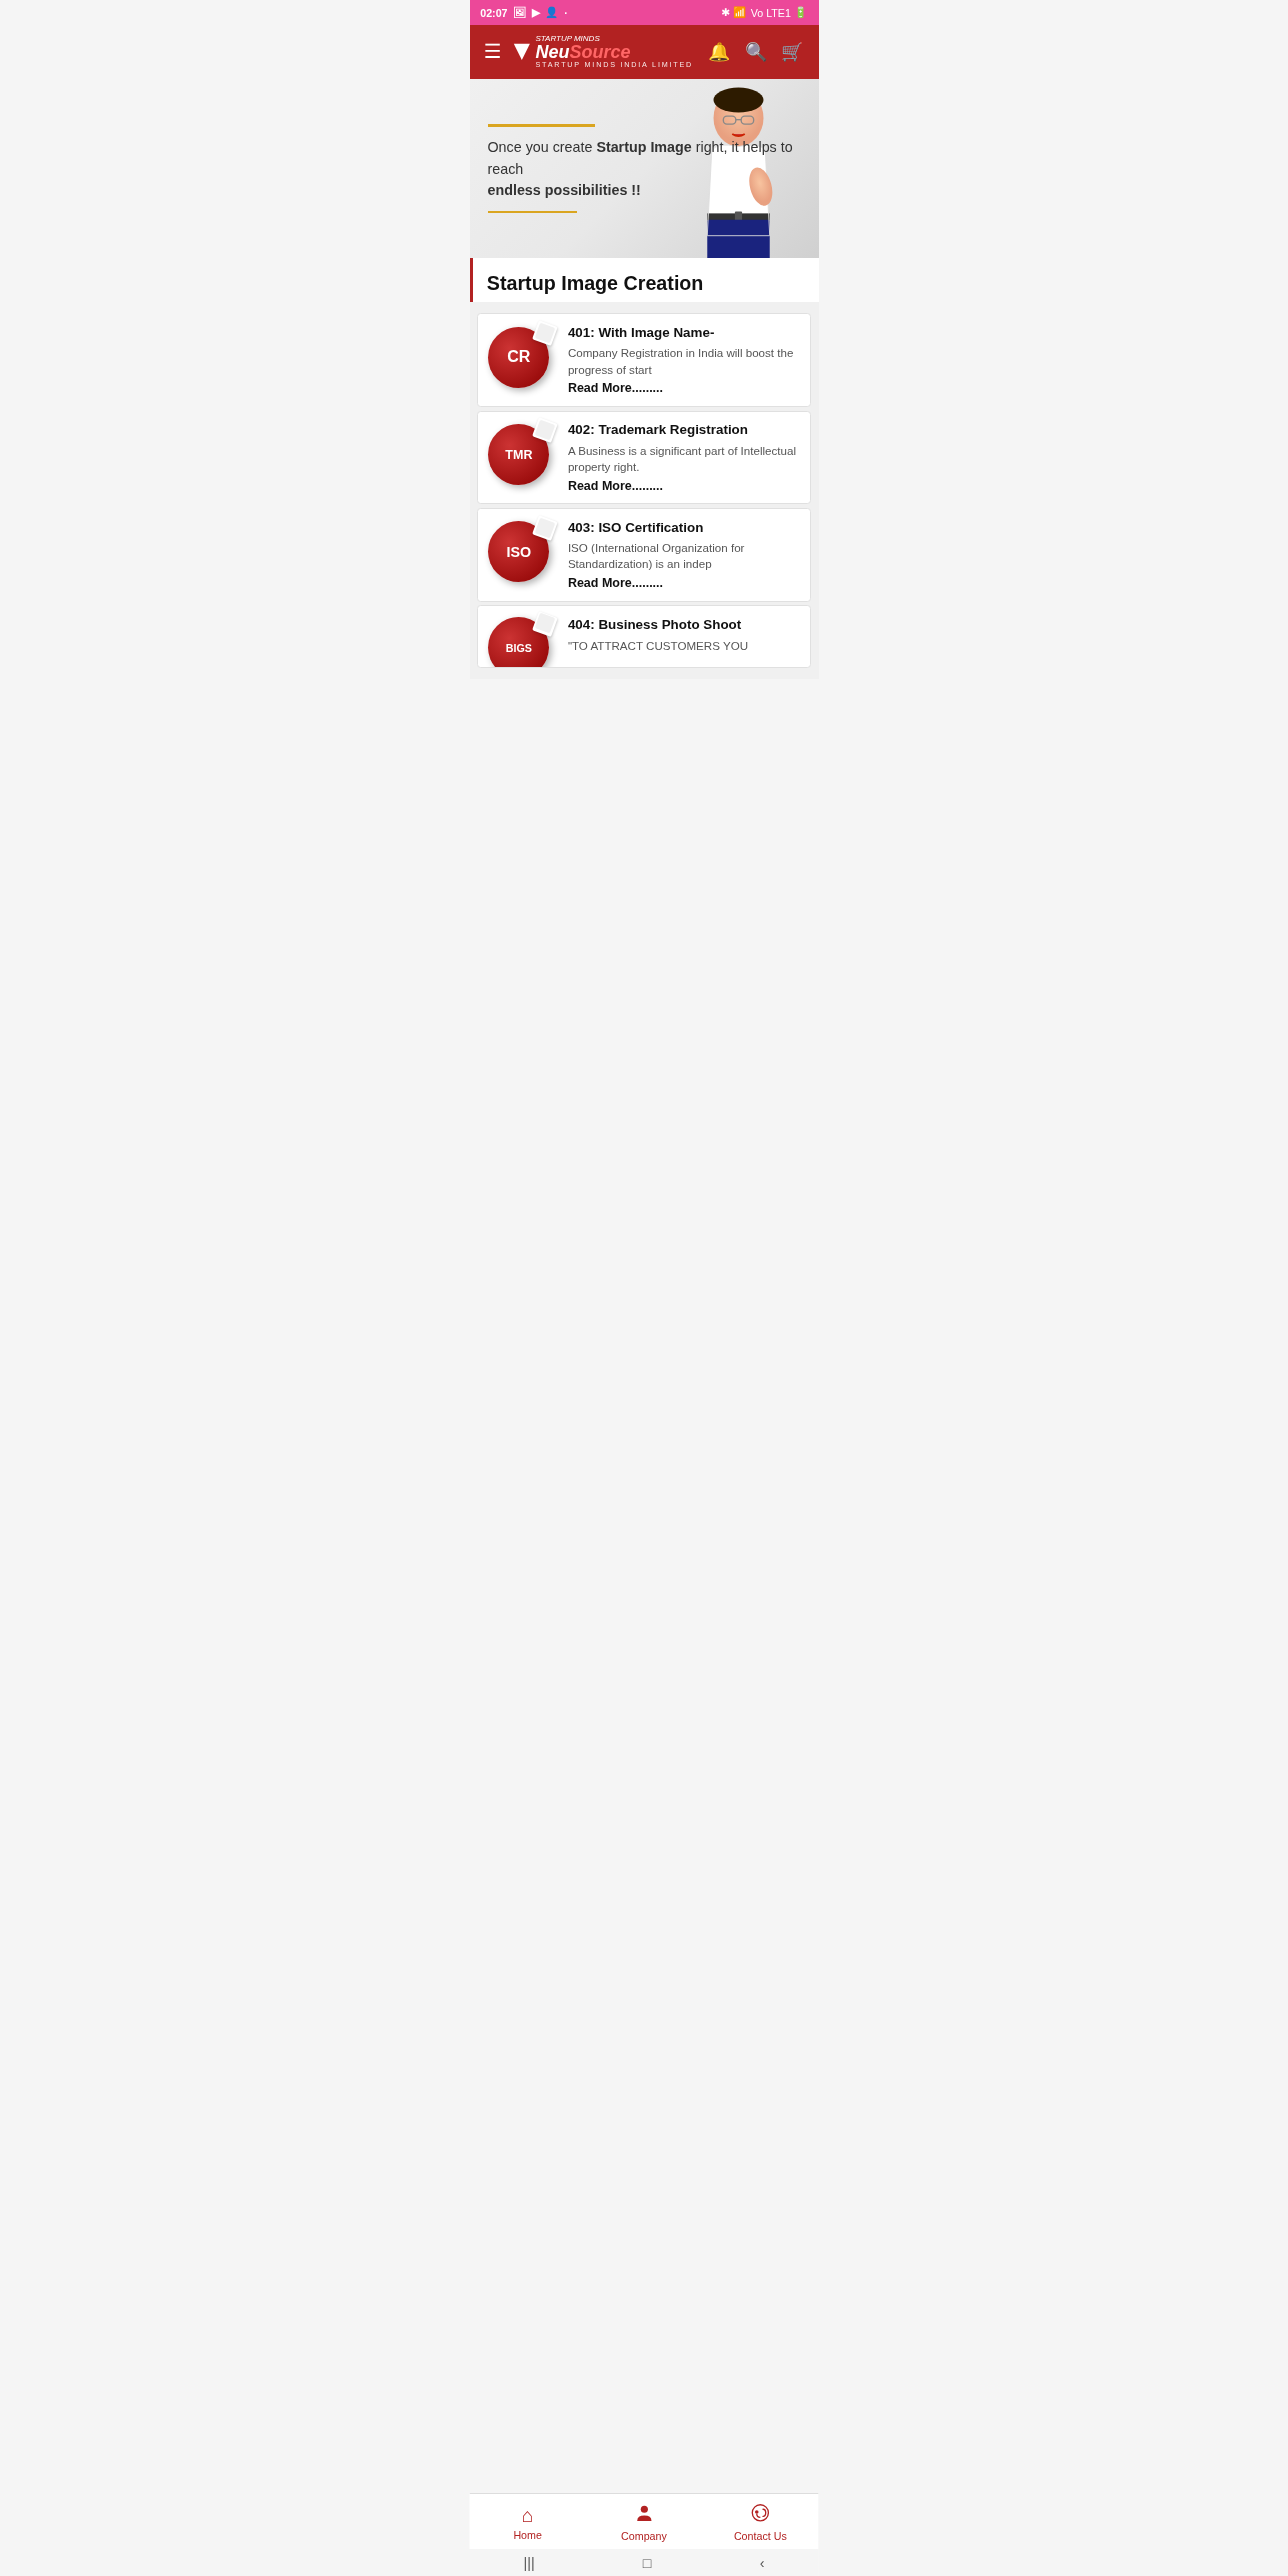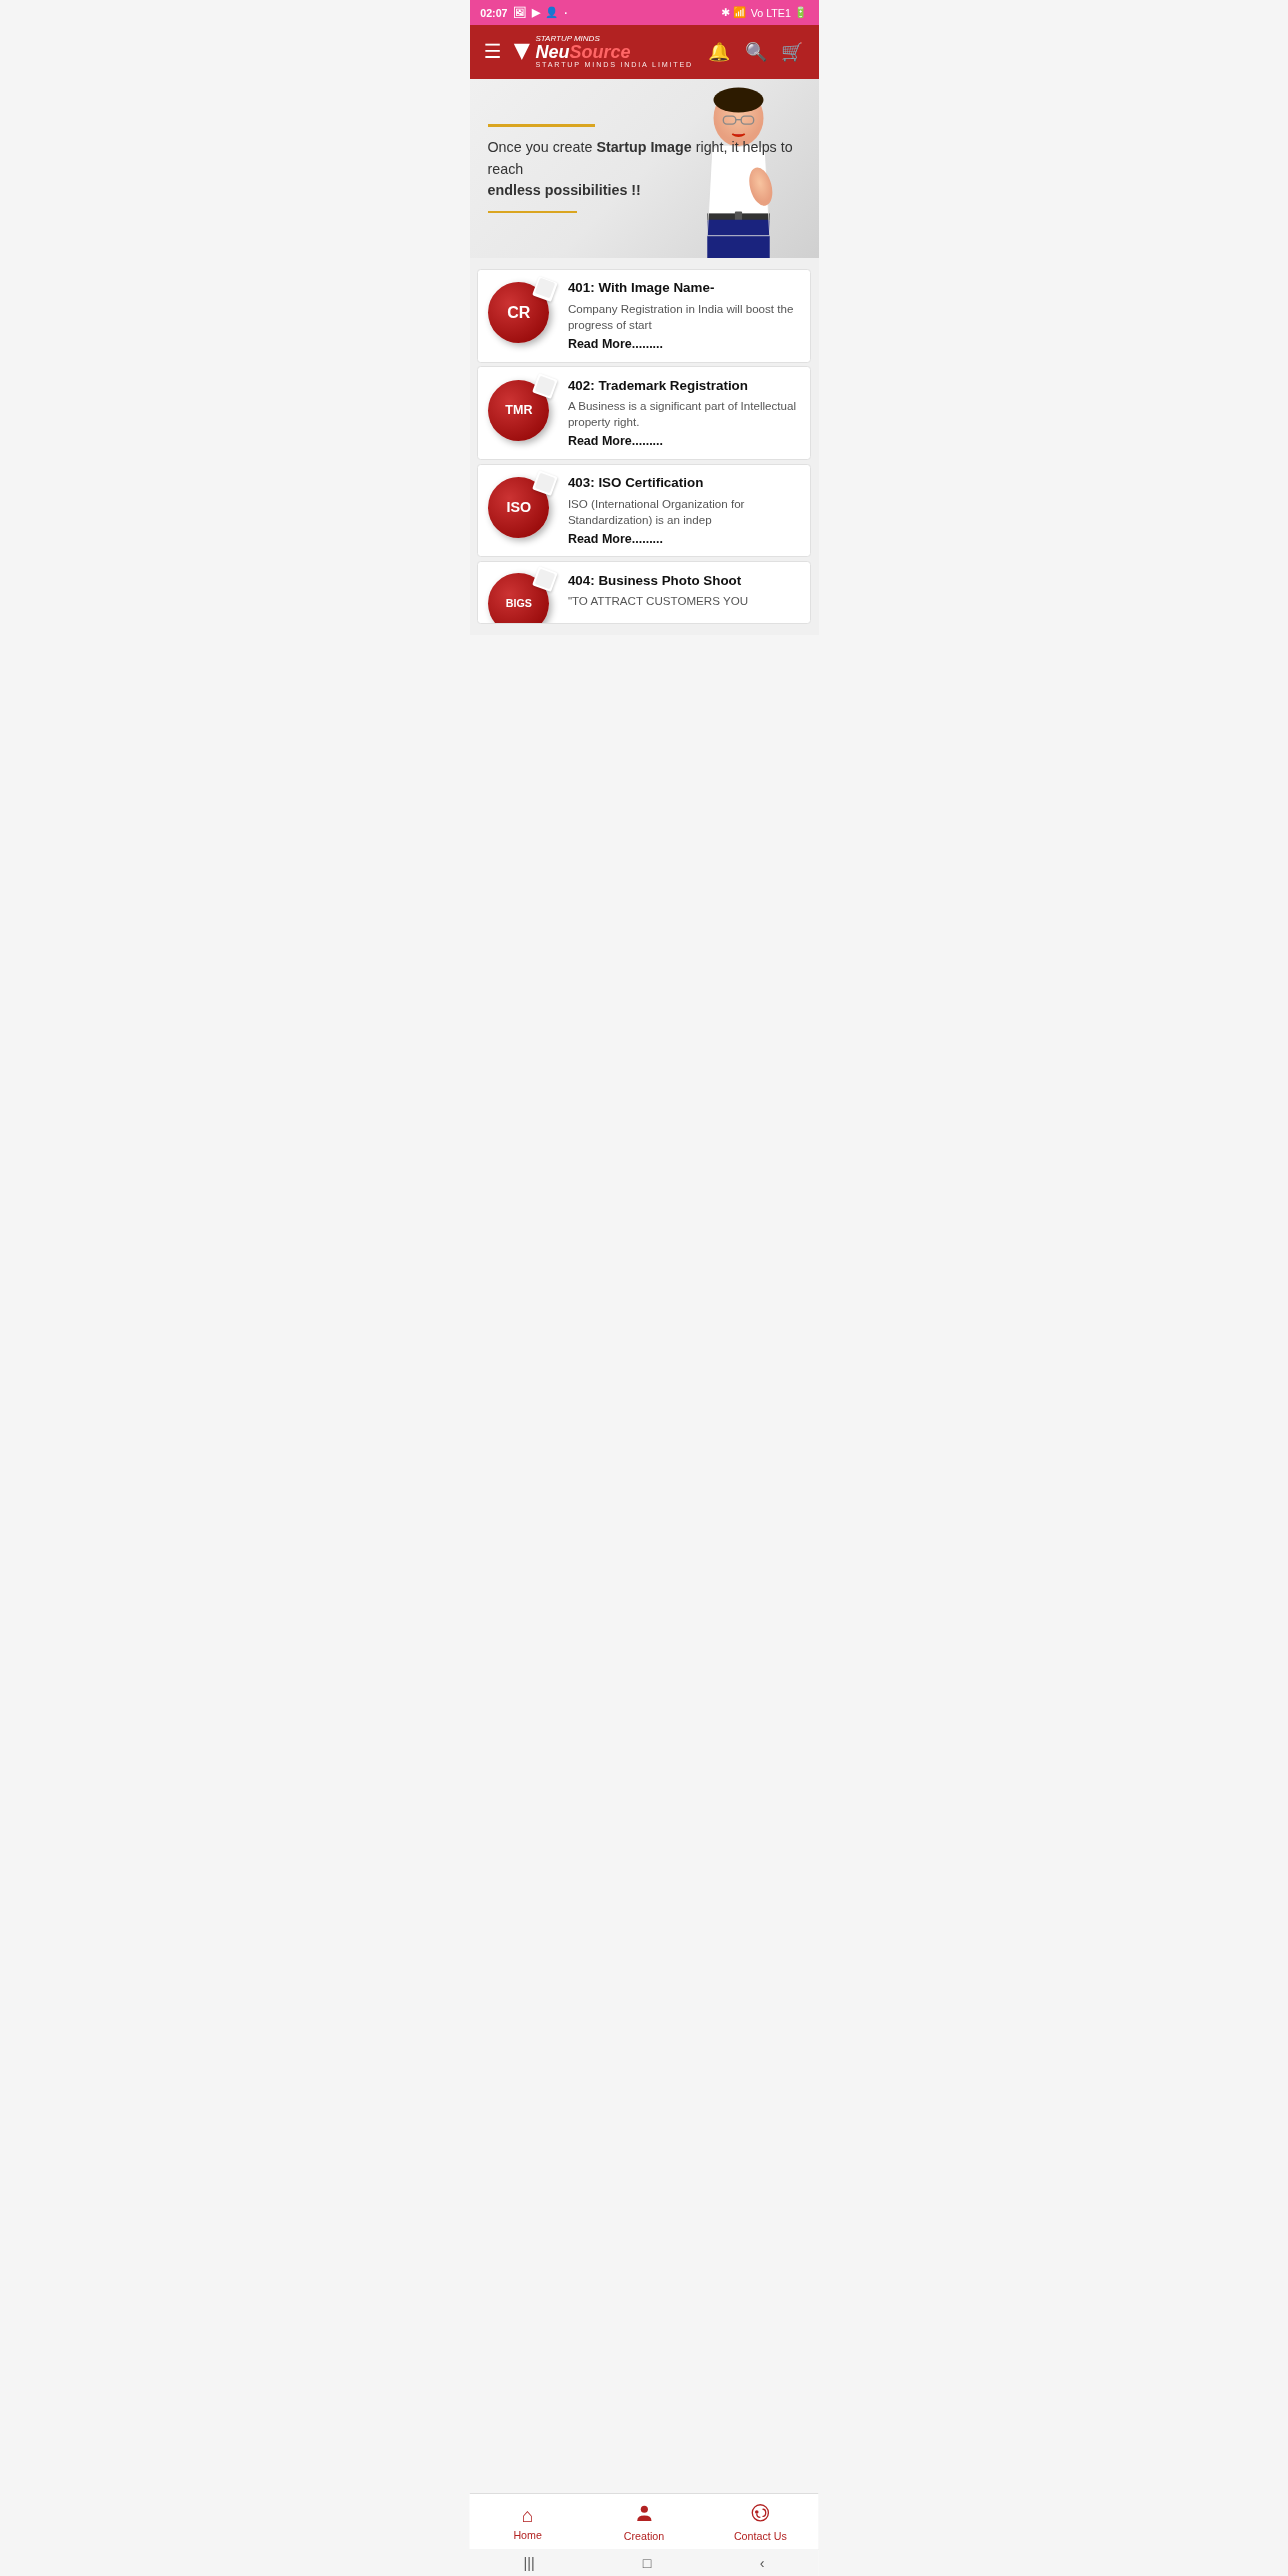--- a/index.html
+++ b/index.html
@@ -442,20 +442,23 @@
 
       <text x="108" y="120" fill="#8888cc" font-size="8">✦</text>
 
       <ellipse cx="105" cy="115" rx="12" ry="22" fill="url(#skinGrad)" transform="rotate(-15, 105, 115)"></ellipse>
     </svg>
   </div>
 </div>
 
 <div class="content-scroll">
 
+  <div class="section-title-area">
+    <h2 class="section-title">Startup Image Creation</h2>
+  </div>
 
   <div class="items-list">
 
     <div class="list-item">
       <div class="item-icon">
         <div class="icon-wrapper">
           <div class="icon-peel"></div>
           <div class="icon-peel-shadow"></div>
           <div class="icon-main">
             <span class="cr-icon">CR</span>
@@ -527,21 +530,21 @@
     <span class="nav-icon">⌂</span>
     <span class="nav-label">Home</span>
   </div>
   <div class="nav-item">
     <span class="nav-icon" style="font-size:16px;">
       <svg width="19.7" height="19.7" viewBox="0 0 22 22" fill="#B22222">
         <circle cx="11" cy="7" r="4" fill="#B22222"></circle>
         <path d="M3 20 Q3 14 11 14 Q19 14 19 20" fill="#B22222"></path>
       </svg>
     </span>
-    <span class="nav-label">Creation</span>
+    <span class="nav-label">Company</span>
   </div>
   <div class="nav-item">
     <span class="nav-icon" style="font-size:16px;">
       <svg width="19.7" height="19.7" viewBox="0 0 22 22" fill="none">
         <circle cx="11" cy="11" r="9" stroke="#B22222" stroke-width="1.5" fill="none"></circle>
         <circle cx="7" cy="10" r="2" fill="#B22222"></circle>
         <path d="M7 12 Q7 16 11 16" stroke="#B22222" stroke-width="1.5" fill="none"></path>
         <path d="M14 7 Q17 7 17 11 Q17 15 14 15" stroke="#B22222" stroke-width="1.5" fill="none" stroke-linecap="round"></path>
       </svg>
     </span>

